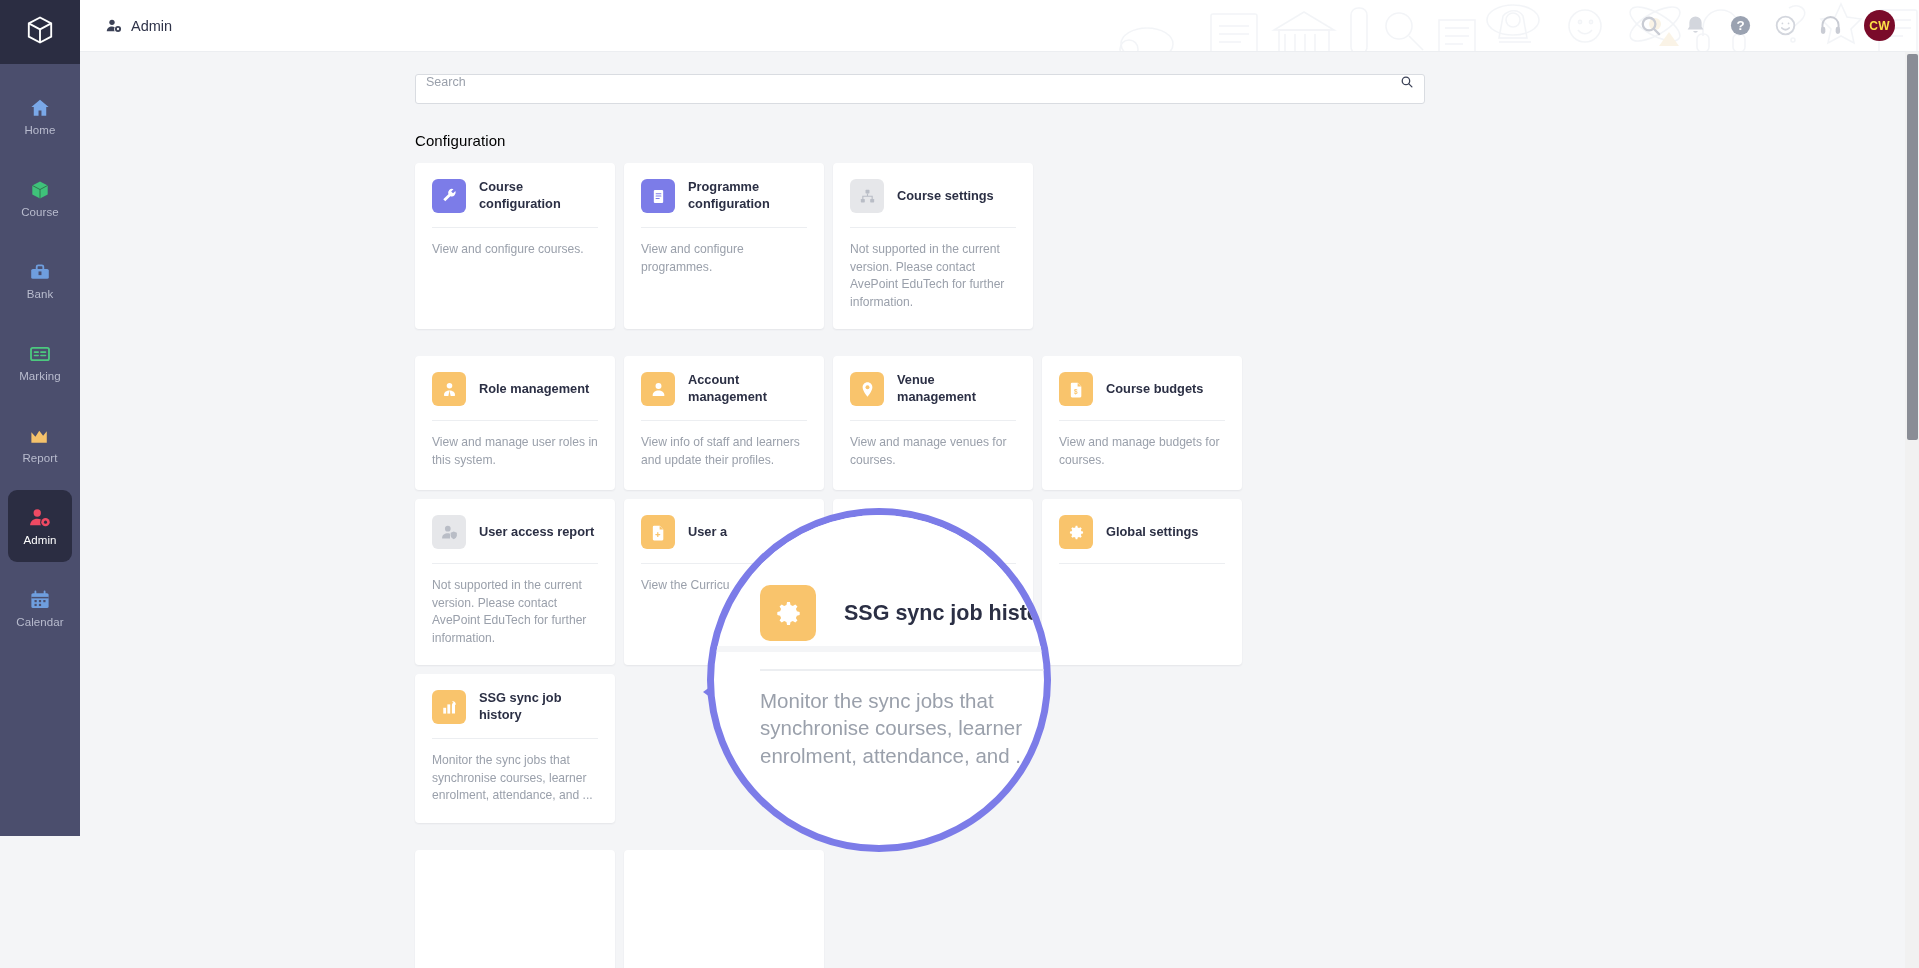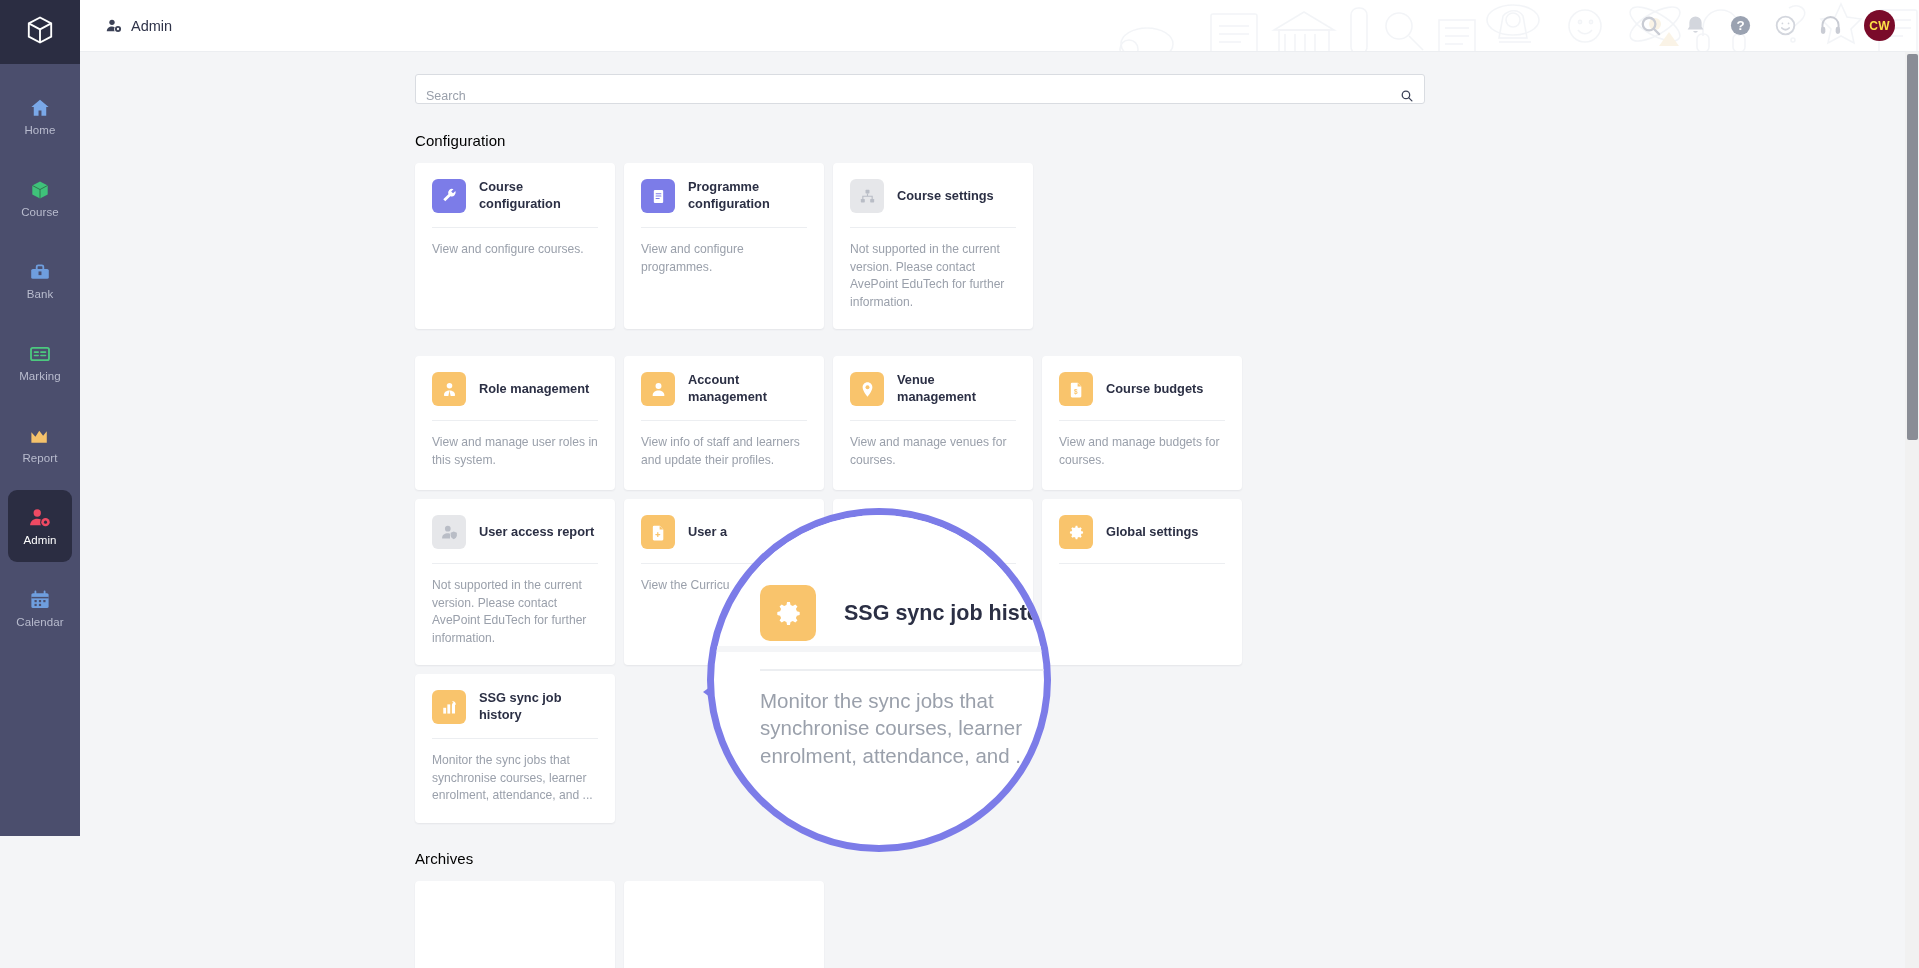--- a/index.html
+++ b/index.html
@@ -108,21 +108,21 @@
     position: absolute;
     left: 335px; top: 22px;
     width: 1010px;
   }
 
   #searchbar {
     height: 30px;
     background: #fff;
     border: 1px solid #d9dce1;
     border-radius: 3px;
-    display: flex; align-items: flex-end;
+    display: flex; align-items: flex-start;
     padding: 0 10px;
     margin-bottom: 28px;
   }
   #search-input {
     flex: 1 1 auto;
     border: none; outline: none;
     font-size: 12.5px;
     color: #2f3349;
     font-family: "Liberation Sans", sans-serif;
     background: transparent;
@@ -599,21 +599,20 @@
                     </svg>
                   </div>
                   <div class="card-title">SSG sync job history</div>
                 </div>
                 <div class="card-sep"></div>
                 <div class="card-desc">Monitor the sync jobs that synchronise courses, learner enrolment, attendance, and ...</div>
               </div>
             </div>
           </div>
           <div class="section">
-            <div class="section-title">Archives</div>
             <div class="card-grid">
               <div class="card"></div>
               <div class="card"></div>
             </div>
           </div>
         </div>
 
     </div>
 
     <div id="magnifier">

